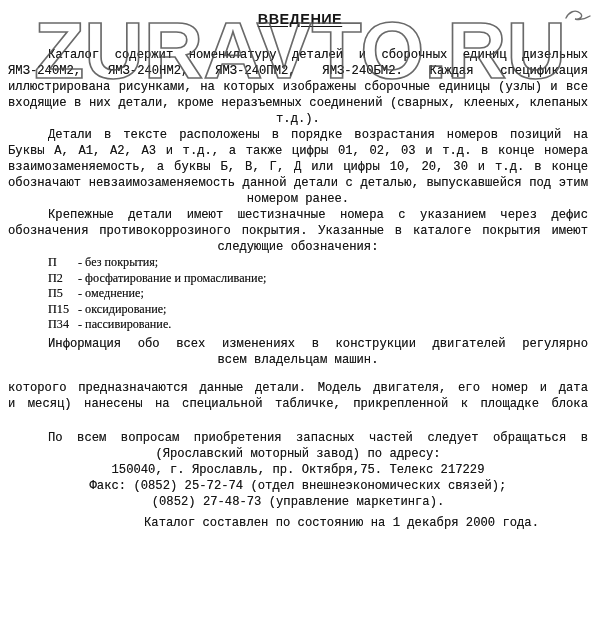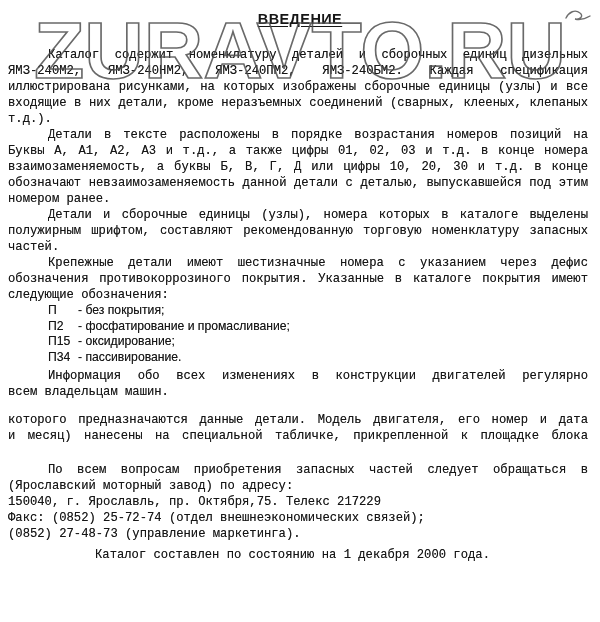--- a/index.html
+++ b/index.html
@@ -25,24 +25,24 @@
   .doc-body {
     position: absolute;
     top: 40px;
     left: 8px;
     right: 12px;
     font-size: 12.2px;
     line-height: 16px;
     text-shadow: 0 0 0.4px rgba(20,20,20,0.55);
   }
   .para { margin: 0; font-family: Liberation Mono, monospace; }
-  .line { text-align: left; height: 16px; overflow: hidden; }
+  .line { text-align: center; height: 16px; overflow: hidden; }
   .line.j { text-align: justify; text-align-last: justify; }
   .line.ind { padding-left: 40px; }
-  .clist { margin: 0; }
+  .clist { margin: 0; font-family: Liberation Serif, serif; }
   .coating-row { height: 15.5px; line-height: 15.5px; padding-left: 40px; overflow: hidden; }
   .coating-code { display: inline-block; width: 30px; }
   .footer-line { margin-left: 87px; height: 16px; }
   .watermark-svg, .scribble-svg {
     position: absolute;
     left: 0; top: 0;
     pointer-events: none;
   }
   .watermark-svg text {
     font-family: "Liberation Sans", "DejaVu Sans", sans-serif;
@@ -69,32 +69,28 @@
         <div class="line">т.д.).</div>
       </div>
       <div class="para">
         <div class="line j ind">Детали в тексте расположены в порядке возрастания номеров позиций на рисунках.</div>
         <div class="line j">Буквы А, А1, А2, А3 и т.д., а также цифры 01, 02, 03 и т.д. в конце номера обозначают</div>
         <div class="line j">взаимозаменяемость, а буквы Б, В, Г, Д или цифры 10, 20, 30 и т.д. в конце номера</div>
         <div class="line j">обозначают невзаимозаменяемость данной детали с деталью, выпускавшейся под этим же</div>
         <div class="line">номером ранее.</div>
       </div>
       <div class="para">
-        <div class="line j ind">Детали и сборочные единицы (узлы), номера которых в каталоге выделены</div>
-        <div class="line j">полужирным шрифтом, составляют рекомендованную торговую номенклатуру запасных</div>
-        <div class="line">частей.</div>
-      </div>
-      <div class="para">
         <div class="line j ind">Крепежные детали имеют шестизначные номера с указанием через дефис условного</div>
         <div class="line j">обозначения противокоррозиного покрытия. Указанные в каталоге покрытия имеют</div>
         <div class="line">следующие обозначения:</div>
       </div>
       <div class="clist">
         <div class="coating-row"><span class="coating-code">П</span><span>- без покрытия;</span></div>
         <div class="coating-row"><span class="coating-code">П2</span><span>- фосфатирование и промасливание;</span></div>
+        <div class="coating-row"><span class="coating-code">П5</span><span>- омеднение;</span></div>
         <div class="coating-row"><span class="coating-code">П15</span><span>- оксидирование;</span></div>
         <div class="coating-row"><span class="coating-code">П34</span><span>- пассивирование.</span></div>
       </div>
       <div class="para" style="margin-top: 3px;">
         <div class="line j ind">Информация обо всех изменениях в конструкции двигателей регулярно высылается</div>
         <div class="line">всем владельцам машин.</div>
       </div>
       <div class="para" style="margin-top: 12px;">
         <div class="line j">которого предназначаются данные детали. Модель двигателя, его номер и дата выпуска (год</div>
         <div class="line j">и месяц) нанесены на специальной табличке, прикрепленной к площадке блока цилиндров.</div>

